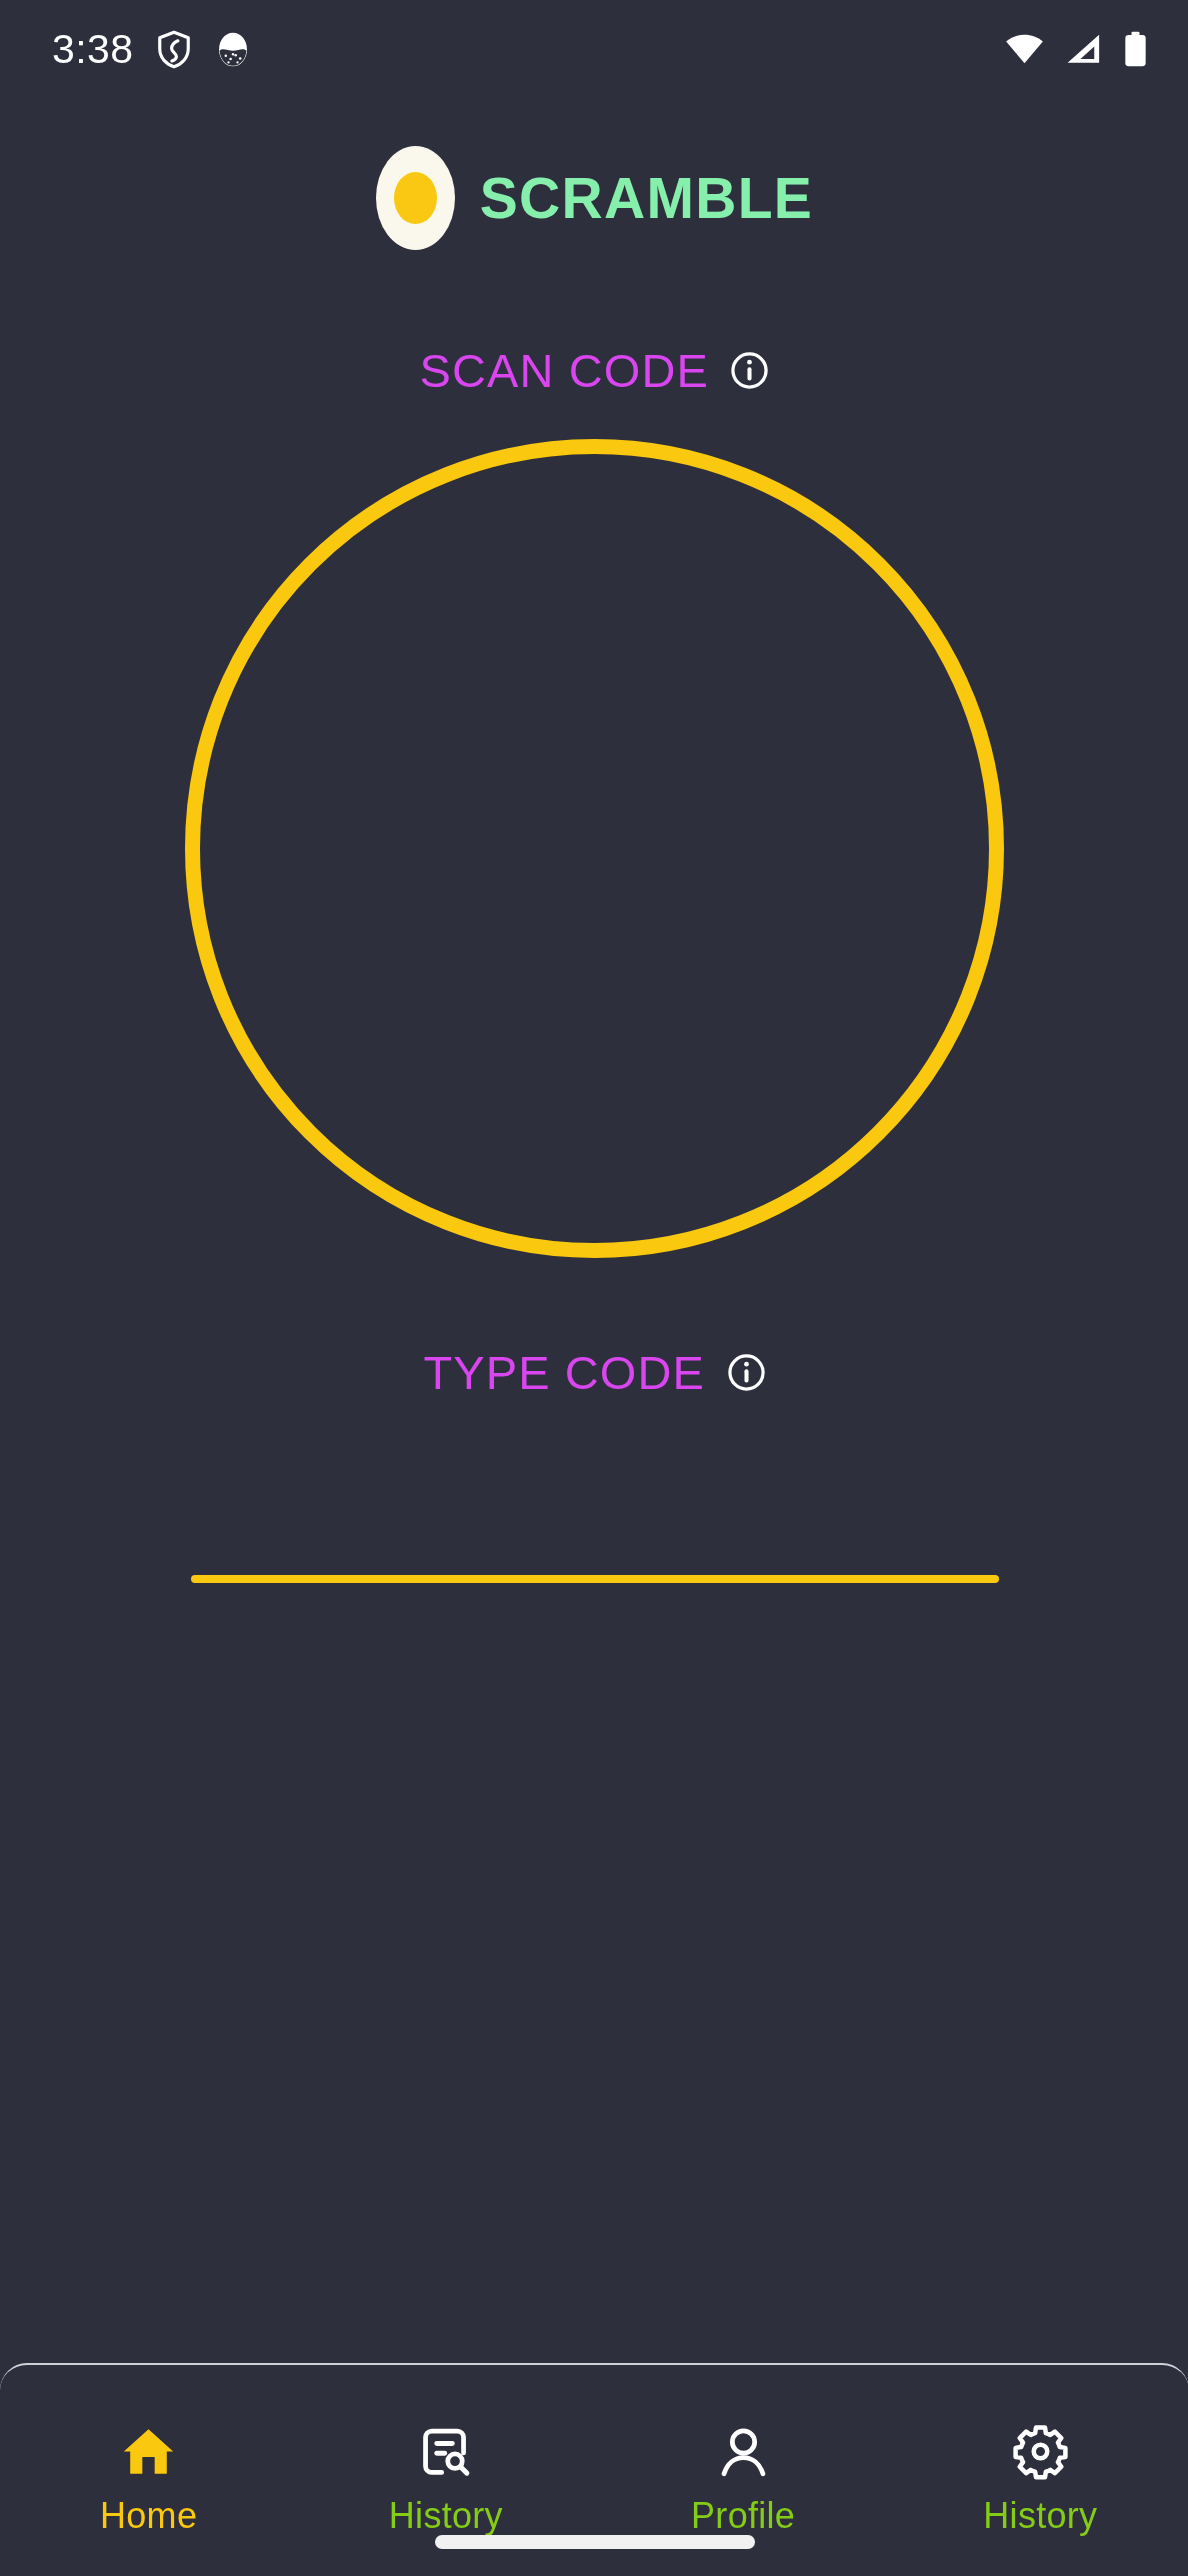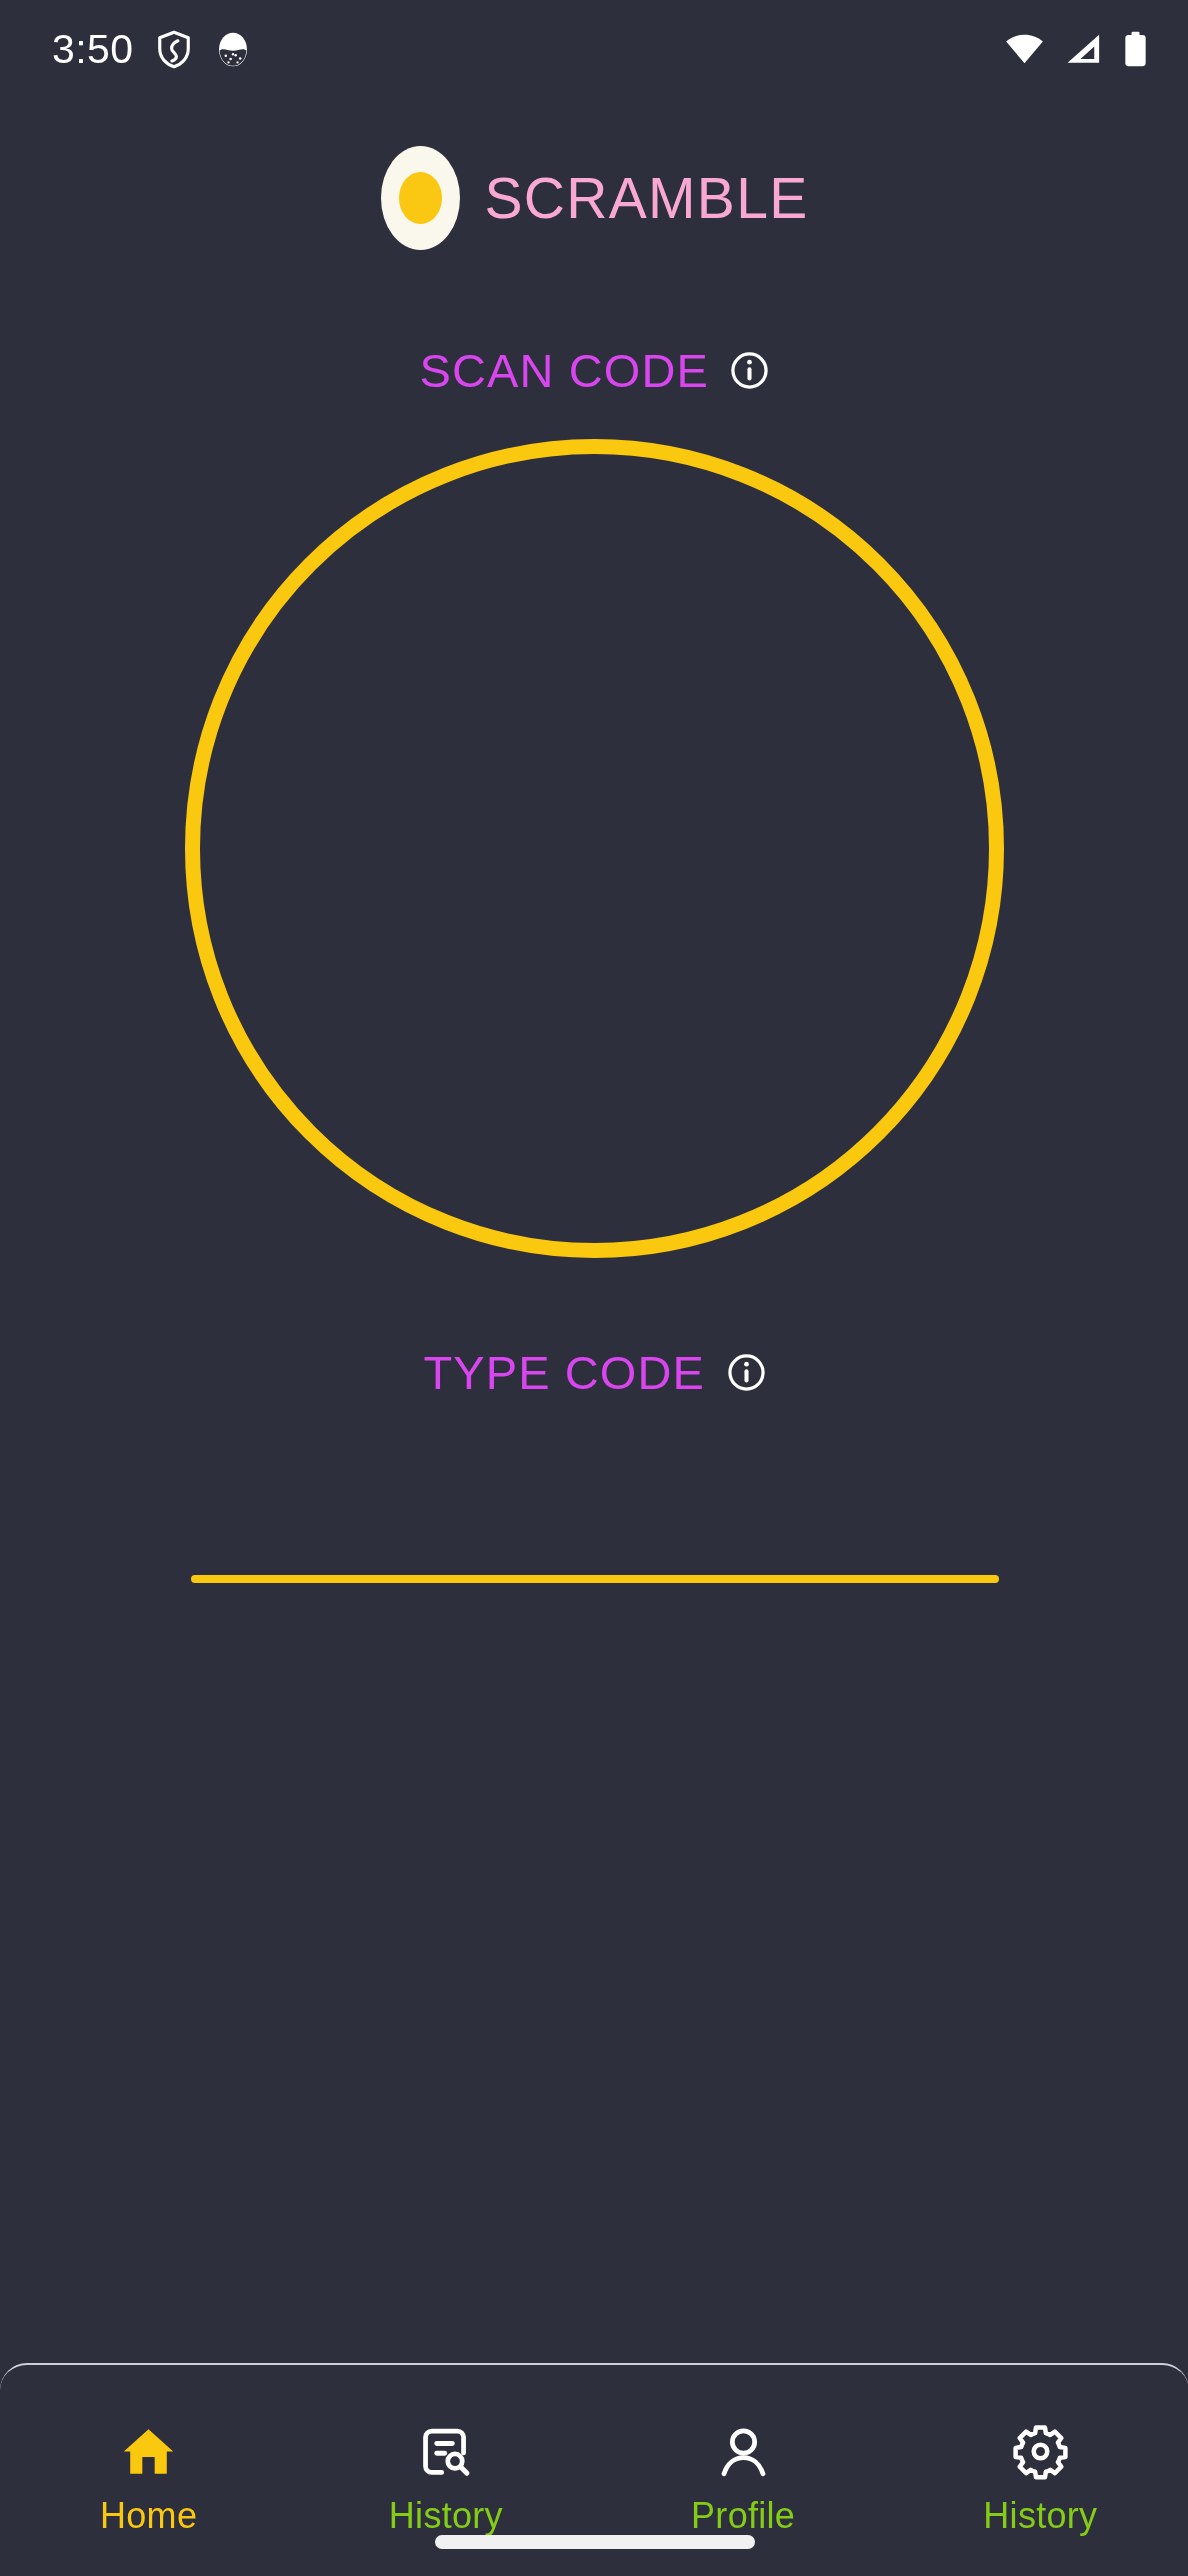--- a/index.html
+++ b/index.html
@@ -44,23 +44,23 @@
     background:#faf8ec;
     border-radius:50% / 50%;
     display:flex; align-items:center; justify-content:center;
   }
   .yolk {
     width:43px; height:52px;
     background:#fac812;
     border-radius:50%;
   }
   .brand {
-    color:#f9a8d4;
+    color:#86efac;
     font-size:57px;
-    font-weight:400;
+    font-weight:700;
     letter-spacing:1.3px;
     line-height:1;
   }
 
   
   .section-label {
     display:flex; align-items:center; justify-content:center;
     gap:21.5px;
     margin-top:0;
   }
@@ -159,21 +159,21 @@
     border-radius:9px;
   }
 </style>
 </head>
 <body>
 
 <div class="phone">
 
   <div class="statusbar">
     <div class="sb-left">
-      <span class="sb-time">3:50</span>
+      <span class="sb-time">3:38</span>
 
       <svg class="ic" width="36" height="39" viewBox="0 0 24 26">
         <path d="M12 1.5 L21.5 5.2 V12.5 C21.5 18.6 17.2 22.8 12 24.5 C6.8 22.8 2.5 18.6 2.5 12.5 V5.2 Z" fill="none" stroke="#ffffff" stroke-width="2.1" stroke-linejoin="round"></path>
         <path d="M14.6 7.2 C11.6 8.6 10.4 10.4 10.4 12.3 C10.4 14.6 13.6 15.4 13.6 17.6 C13.6 18.9 12.6 19.9 10.6 20.6" fill="none" stroke="#ffffff" stroke-width="2.1" stroke-linecap="round"></path>
       </svg>
 
       <svg class="ic" width="36" height="39" viewBox="0 0 24 26">
         <ellipse cx="12" cy="13" rx="9.3" ry="11.2" fill="#ffffff"></ellipse>
         <path d="M3.1 13.6 C5.5 11.6 8.4 13.8 12 13.8 C15.6 13.8 18.5 11.6 20.9 13.6 C20.6 19.6 16.8 23.8 12 23.8 C7.2 23.8 3.4 19.6 3.1 13.6 Z" fill="#2e2f3c"></path>
         <circle cx="7.2" cy="17.1" r="0.85" fill="#ffffff"></circle>

